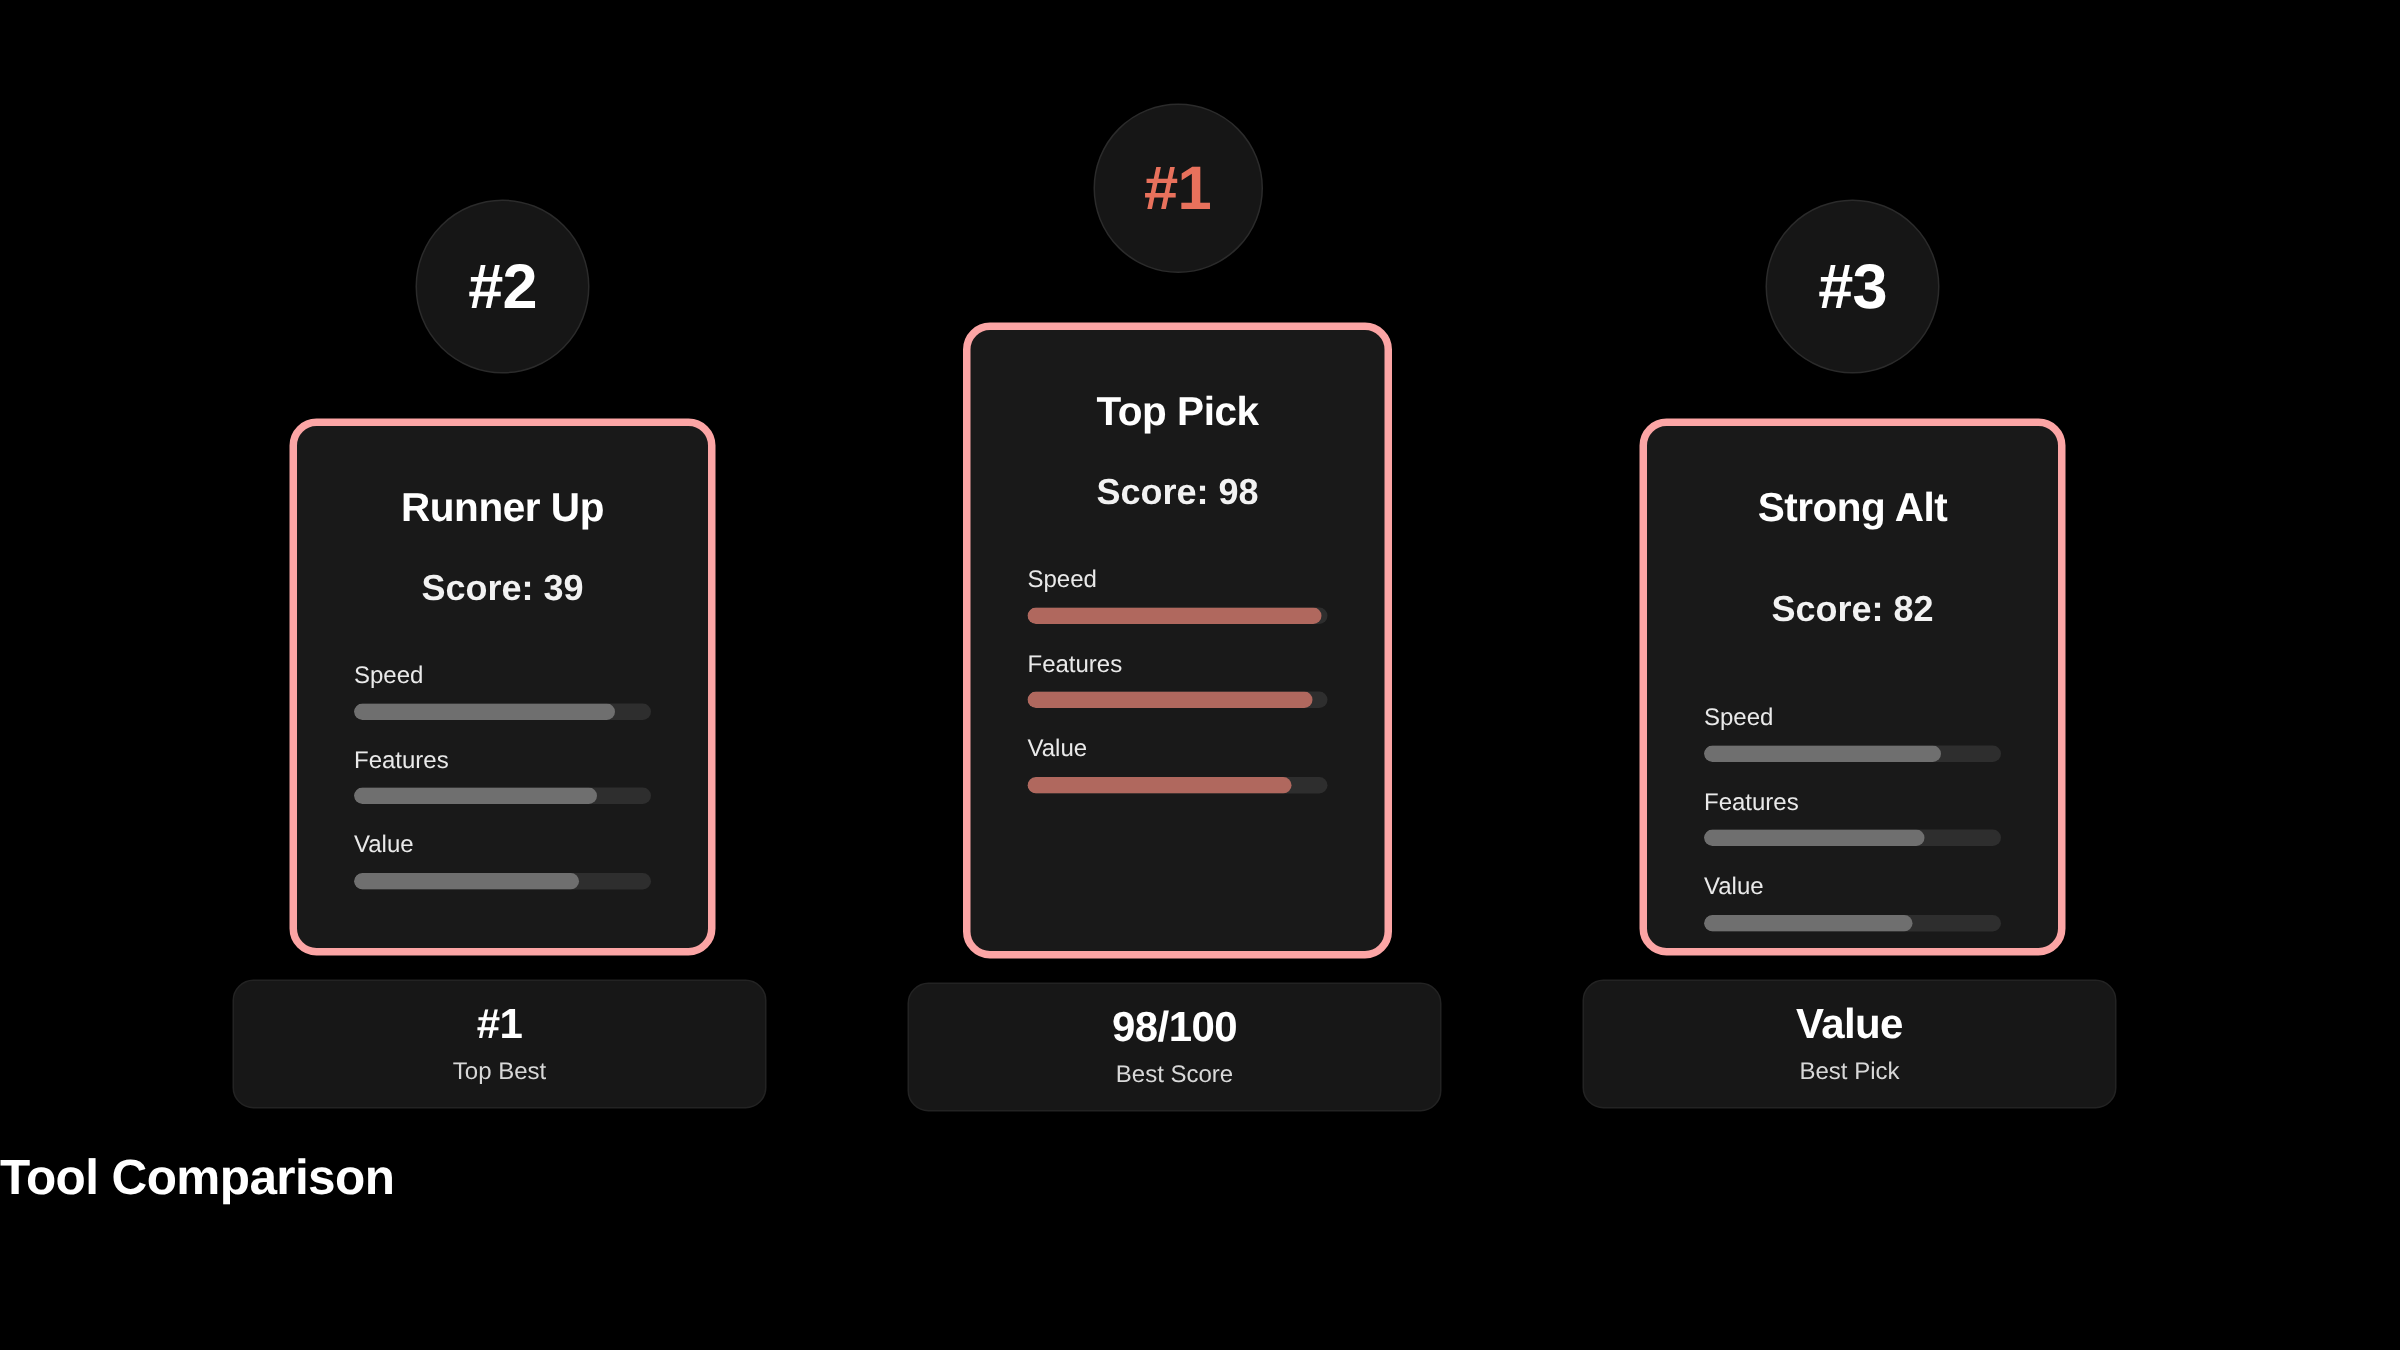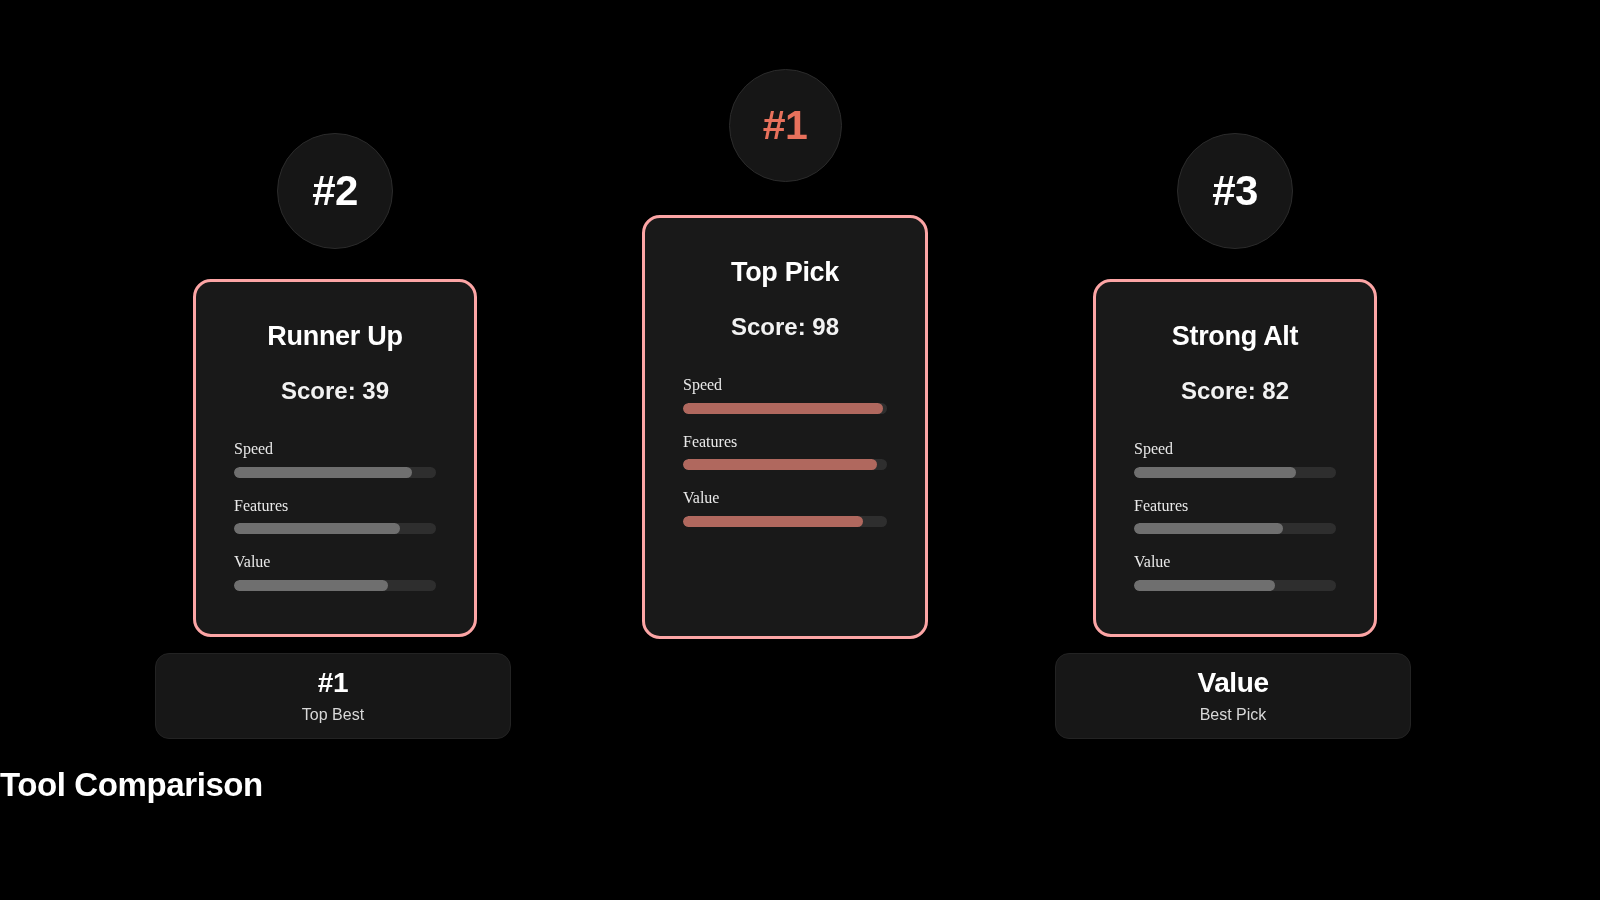--- a/index.html
+++ b/index.html
@@ -59,21 +59,21 @@
     width: 113px;
     height: 113px;
     font-size: 41px;
     color: #e8715c;
   }
 
   
   .card {
     box-sizing: border-box;
     background: #191919;
-    border: 3px solid #fca5a5;
+    border: 5px solid #fca5a5;
     border-radius: 18px;
     padding: 0 38px;
     display: flex;
     flex-direction: column;
     align-items: center;
   }
   .card-side {
     width: 284px;
     height: 358px;
     margin: 0 auto;
@@ -104,21 +104,20 @@
     text-align: center;
     line-height: 1.1;
   }
 
   .metrics {
     width: 100%;
     padding-top: 36px;
   }
   .metric {
     width: 100%;
-    font-family: Liberation Serif, serif;
   }
   .metric + .metric { margin-top: 19px; }
 
   .metric-label {
     font-size: 16px;
     color: #e9e9e9;
     line-height: 1.1;
     margin: 0 0 9px 0;
   }
   .bar-track {
@@ -244,28 +243,32 @@
         </div>
         <div class="metric">
           <div class="metric-label">Value</div>
           <div class="bar-track">
             <div class="bar-fill brick" style="width: 88%;"></div>
           </div>
         </div>
       </div>
     </div>
 
+    <div class="stat" style="margin-top:16px;">
+      <div class="stat-value">98/100</div>
+      <div class="stat-label">Best Score</div>
+    </div>
   </div>
 
   <div class="column col-right" style="top:133px;">
     <div class="badge-wrap">
       <div class="badge badge-side" style="color: rgb(255, 255, 255);">#3</div>
     </div>
 
-    <div class="card card-side" style="margin-top:30px;">
+    <div class="card card-side" style="margin-top:30px;gap:14px;">
       <div class="card-title">Strong Alt</div>
       <div class="card-score">Score: 82</div>
 
       <div class="metrics">
         <div class="metric">
           <div class="metric-label">Speed</div>
           <div class="bar-track">
             <div class="bar-fill gray" style="width: 80%;"></div>
           </div>
         </div>

